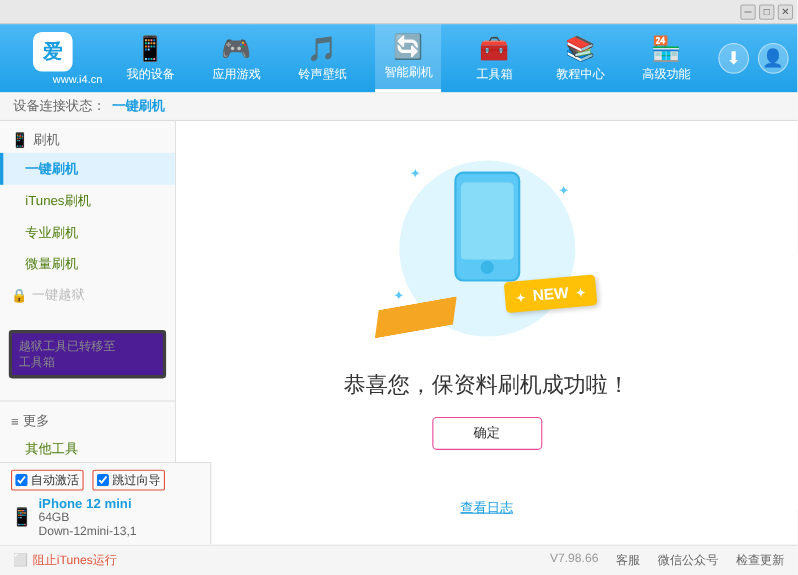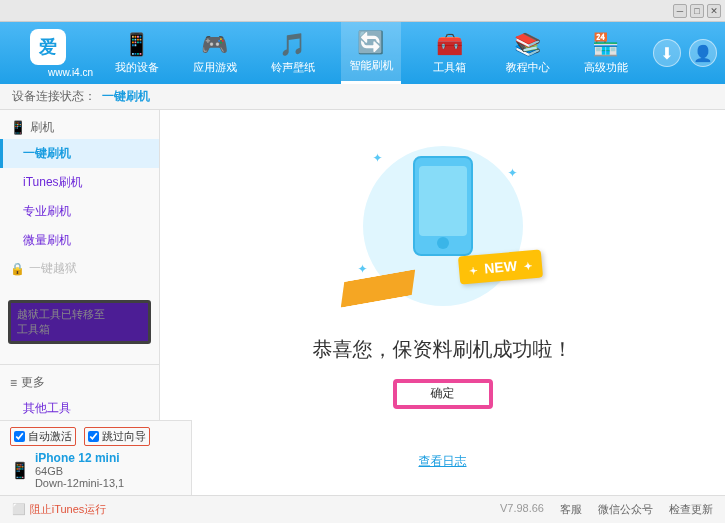--- a/index.html
+++ b/index.html
@@ -130,21 +130,21 @@
       display: flex;
       align-items: center;
       padding: 5px 10px 3px 10px;
       color: #666;
       font-size: 12px;
     }
     .sidebar-section-header .icon { margin-right: 4px; font-size: 13px; }
     .sidebar-item {
       padding: 6px 10px 6px 20px;
       cursor: pointer;
-      color: #6d28d9;
+      color: #4d7c0f;
       font-size: 12px;
       border-left: 3px solid transparent;
     }
     .sidebar-item.active {
       background: #e0f2fe;
       border-left: 3px solid #1a9de0;
       color: #1a9de0;
       font-weight: bold;
     }
     .sidebar-notice {
@@ -263,21 +263,21 @@
     .success-text {
       font-size: 20px;
       color: #333;
       margin-bottom: 16px;
       font-weight: 500;
     }
     .confirm-btn {
       width: 100px;
       height: 30px;
       background: #fff;
-      border: 4px solid #ec4899;
+      border: 1px solid #ec4899;
       border-radius: 4px;
       cursor: pointer;
       font-size: 12px;
       color: #333;
       margin-bottom: 8px;
       display: flex; align-items: center; justify-content: center;
     }
     .review-link {
       font-size: 12px;
       color: #1a9de0;

